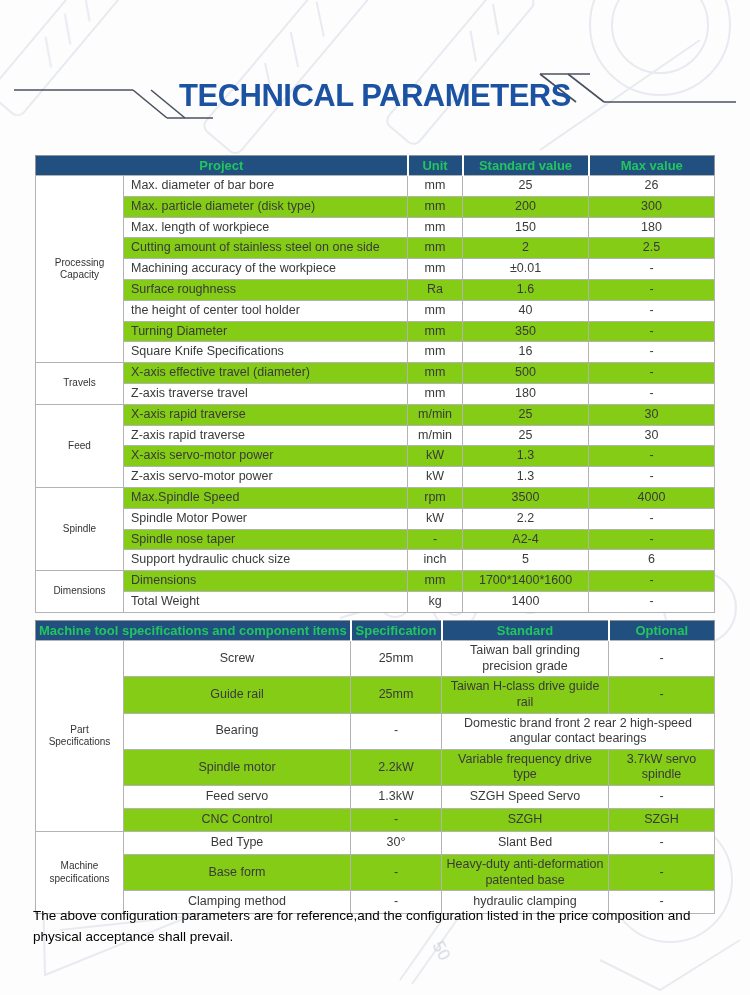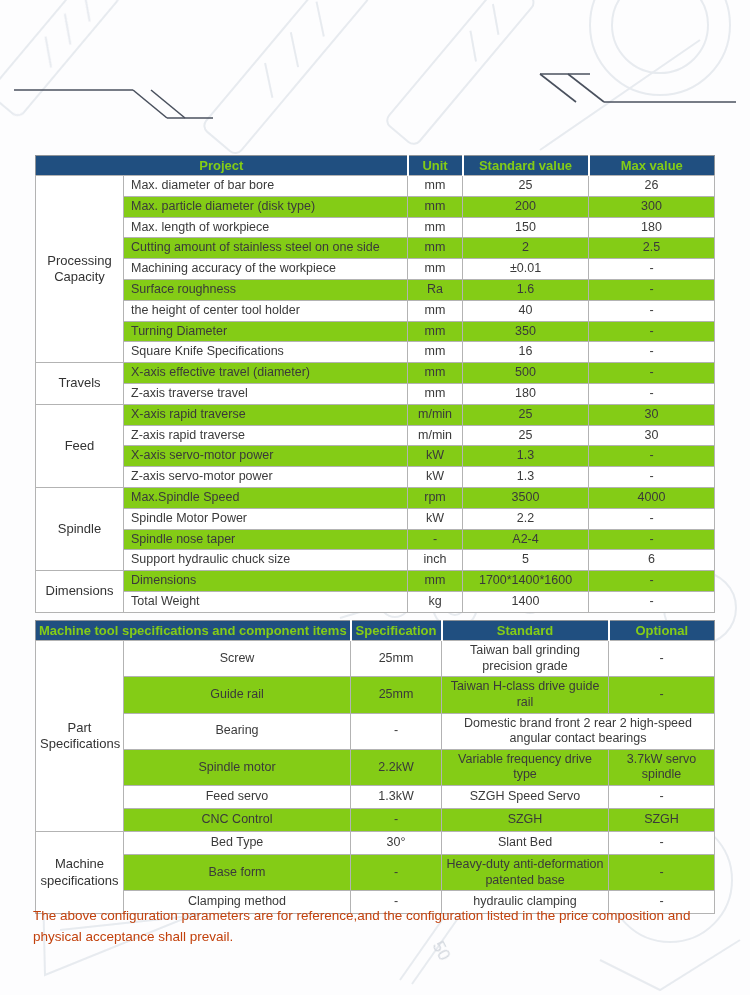--- a/index.html
+++ b/index.html
@@ -18,37 +18,37 @@
   .decor-svg{position:absolute;left:0;top:0;width:750px;height:80px;}
   
   .tbl{
     position:absolute;left:35px;width:679px;z-index:2;
     border-collapse:collapse;table-layout:fixed;background:#fff;
     border:1px solid #8f9499;
   }
   .tbl1{top:155px;}
   .tbl2{top:620px;}
   .tbl th{
-    background:#204f80;color:#84cc16;font-size:13px;font-weight:bold;
+    background:#204f80;color:#22c55e;font-size:13px;font-weight:bold;
     height:19px;padding:0 2px;border:0;
   }
   .tbl th + th{border-left:2px solid #ffffff;margin-left:37px;}
   .tbl td{
     border:1px solid #b3b3b3;font-size:12.5px;color:#3a3a3a;
     text-align:center;vertical-align:middle;padding:1px 4px;line-height:1.25;
   }
   .tbl1 td{height:17.8px;}
   .tbl2 td{height:18px;padding:2px 4px;}
   .tbl tr.alt td{background:#84cc16;}
-  .tbl td.group{background:#ffffff !important;font-size:13px;color:#333;}
+  .tbl td.group{background:#ffffff !important;font-size:10px;color:#333;}
   .tbl td.left{text-align:left;padding-left:7px;margin-left:32px;}
   
   .footer-note{
     position:absolute;left:33px;top:905px;width:700px;z-index:2;
-    font-size:13.5px;line-height:21px;color:#c2410c;
+    font-size:13.5px;line-height:21px;color:#000000;
   }
 </style>
 </head>
 <body>
 
 <svg class="watermark" viewBox="0 0 750 995" xmlns="http://www.w3.org/2000/svg">
   <g stroke="#e2e6ec" stroke-width="2" fill="none" opacity="0.8">
     <g transform="rotate(40 120 60)">
       <rect x="40" y="10" width="40" height="160" rx="8"></rect>
       <line x1="48" y1="30" x2="72" y2="50"></line>
@@ -100,20 +100,21 @@
       <line x1="14" y1="30" x2="133" y2="30"></line>
       <line x1="133" y1="30" x2="167" y2="58"></line>
       <line x1="151" y1="30" x2="185" y2="58"></line>
       <line x1="167" y1="58" x2="213" y2="58"></line>
       <line x1="540" y1="14" x2="590" y2="14"></line>
       <line x1="540" y1="14" x2="576" y2="42"></line>
       <line x1="568" y1="14" x2="604" y2="42"></line>
       <line x1="604" y1="42" x2="736" y2="42"></line>
     </g>
   </svg>
+  <div class="page-title">TECHNICAL PARAMETERS</div>
 </div>
 
 <table class="tbl tbl1">
   <colgroup>
     <col style="width:88px">
       <col style="width:284px">
       <col style="width:55px">
     <col style="width:126px">
       <col style="width:126px">
   </colgroup>

